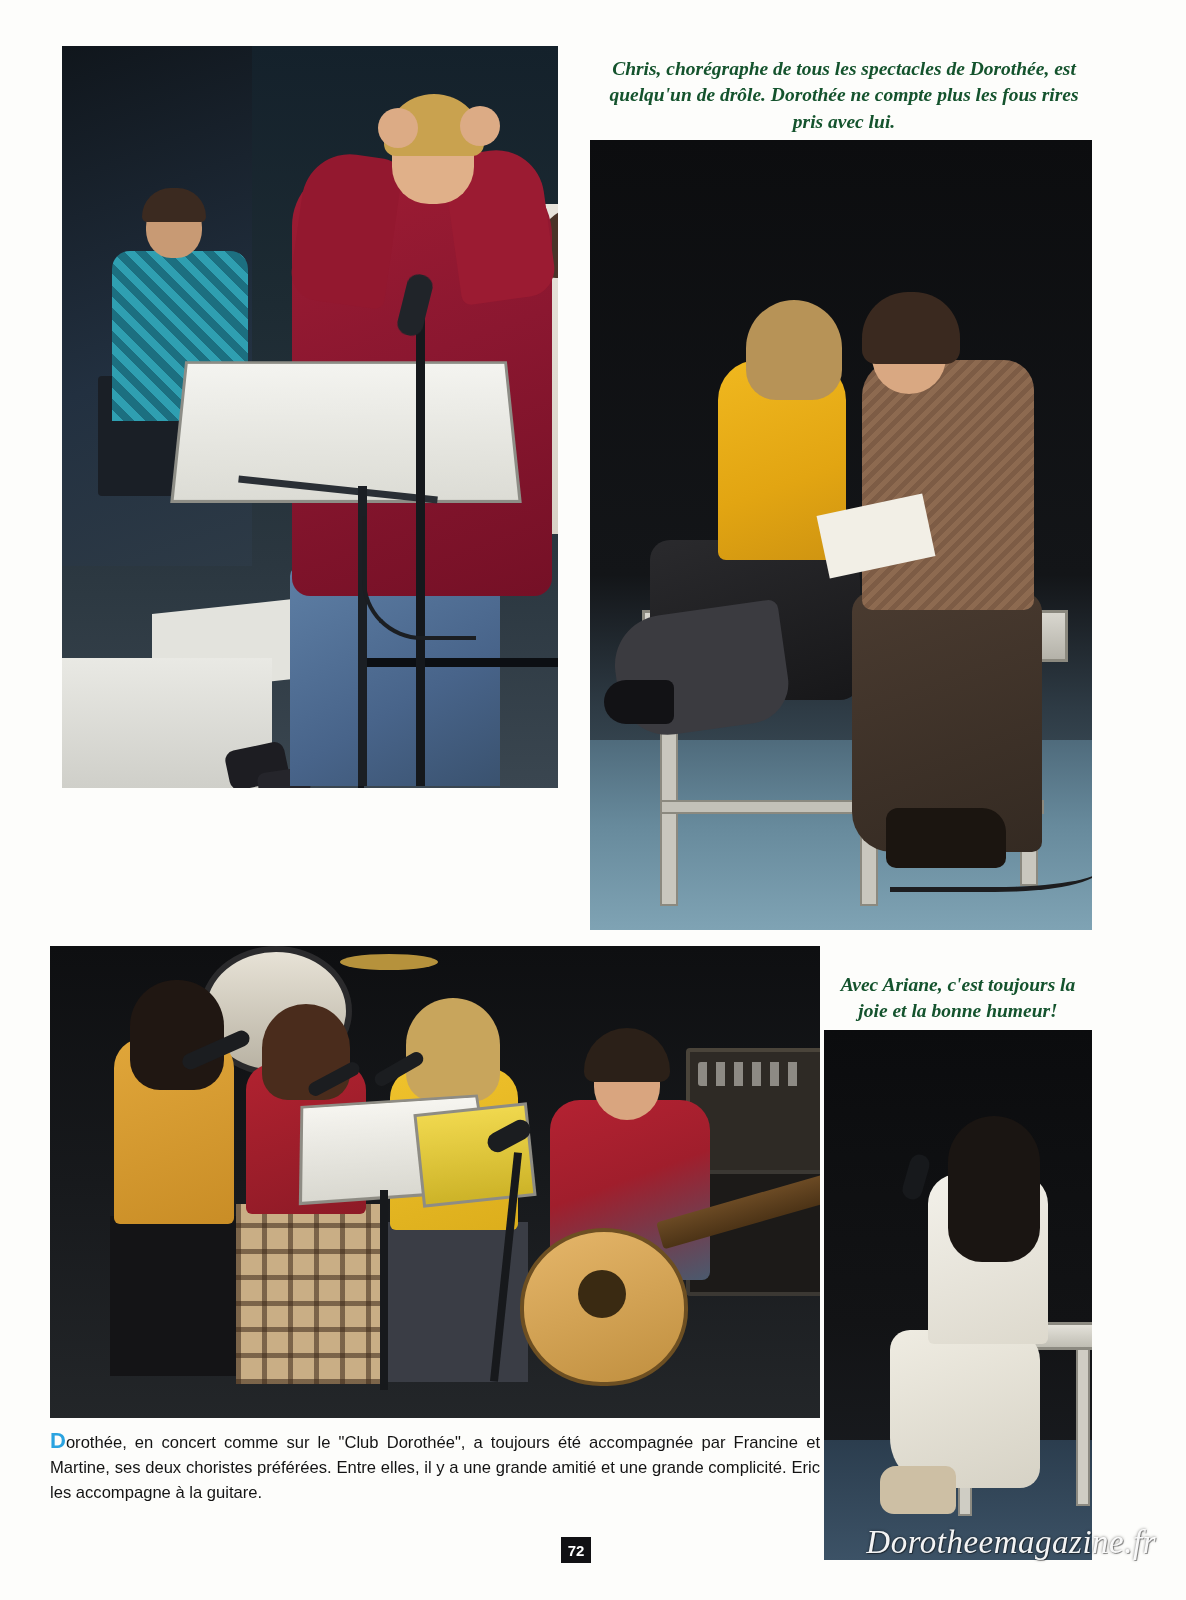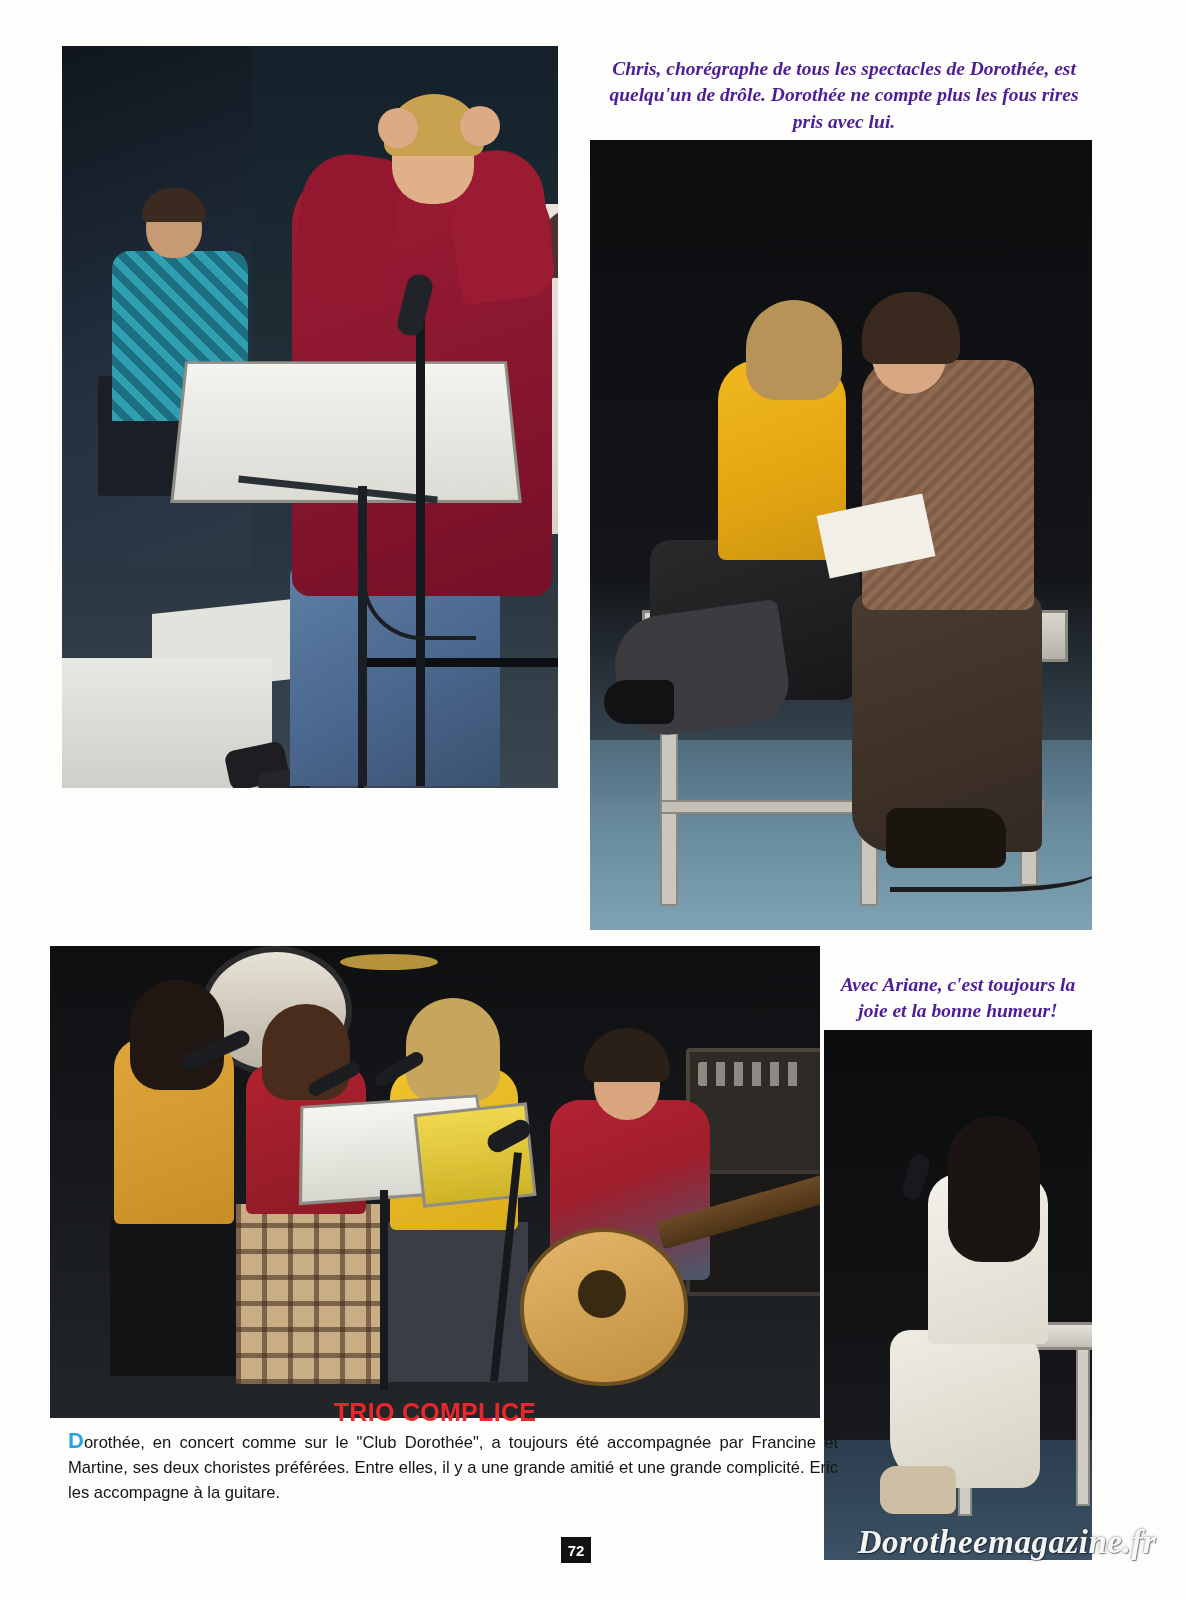--- a/index.html
+++ b/index.html
@@ -329,21 +329,21 @@
   .p4-body { position: absolute; left: 104px; top: 144px; width: 120px; height: 170px; background: linear-gradient(160deg,#f3f1ea,#ddd9cd); border-radius: 30px 30px 6px 6px; }
   .p4-head { position: absolute; left: 140px; top: 104px; width: 56px; height: 64px; border-radius: 28px; background: #d8a57f; }
   .p4-hair { position: absolute; left: 124px; top: 86px; width: 92px; height: 146px; border-radius: 46px 46px 34px 34px; background: #1a1512; }
   .p4-legs { position: absolute; left: 66px; top: 300px; width: 150px; height: 158px; background: linear-gradient(160deg,#efece2,#d6d2c5); border-radius: 20px 30px 20px 50px; }
   .p4-boot { position: absolute; left: 56px; top: 436px; width: 76px; height: 48px; background: #cdbfa4; border-radius: 16px 10px 8px 14px; }
   .p4-mic { position: absolute; left: 82px; top: 124px; width: 20px; height: 46px; background: #17191c; border-radius: 10px; transform: rotate(16deg); }
 
   
   .caption-blue {
     position: absolute;
-    color: #4c1d95;
+    color: #14532d;
     font-family: "Liberation Serif", serif;
     font-style: italic;
     font-weight: bold;
     text-align: center;
     line-height: 1.35;
   }
   #caption-chris { left: 598px; top: 56px; width: 492px; font-size: 19.5px; }
   #caption-ariane { left: 824px; top: 972px; width: 268px; font-size: 19.5px; }
 
   .headline {
@@ -359,21 +359,21 @@
 
   .bodytext {
     position: absolute;
     font-family: "Liberation Sans", sans-serif;
     font-size: 16.6px;
     line-height: 1.5;
     color: #141414;
     text-align: justify;
   }
   #body-recommence { left: 62px; top: 820px; width: 505px; }
-  #body-trio { left: 50px; top: 1430px; width: 770px; margin-left: 18px; }
+  #body-trio { left: 50px; top: 1430px; width: 770px; }
 
   .dropcap {
     color: #2aa3e0;
     font-weight: bold;
     font-size: 22px;
     line-height: 1;
   }
 
   
   #page-number {
@@ -389,21 +389,20 @@
   #watermark {
     position: absolute;
     right: 30px; top: 1524px;
     font-family: "Liberation Serif", serif;
     font-style: italic;
     font-size: 33px;
     color: rgba(255,255,255,.95);
     text-shadow: 0 0 3px rgba(0,0,0,.55), 1px 1px 0 rgba(0,0,0,.35);
     letter-spacing: .5px;
     white-space: nowrap;
-    font-weight: bold;
   }
 </style>
 </head>
 <body>
 
 <div class="page">
 
   <div class="photo" id="photo-rehearsal">
     <div class="p1-bg-left"></div>
     <div class="p1-gear"></div>
@@ -500,19 +499,18 @@
     <div class="p4-table-leg2"></div>
     <div class="p4-table"></div>
     <div class="p4-legs"></div>
     <div class="p4-boot"></div>
     <div class="p4-body"></div>
     <div class="p4-head"></div>
     <div class="p4-hair"></div>
     <div class="p4-mic"></div>
   </div>
 
-  <div class="headline" id="headline-trio">TRIO COMPLICE</div>
   <div class="bodytext" id="body-trio"><span class="dropcap">D</span><span>orothée, en concert comme sur le "Club Dorothée", a toujours été accompagnée par Francine et Martine, ses deux choristes préférées. Entre elles, il y a une grande amitié et une grande complicité. Eric les accompagne à la guitare.</span></div>
 
   <div id="page-number">72</div>
   <div id="watermark">Dorotheemagazine.fr</div>
 
 </div>
 
 </body></html>

